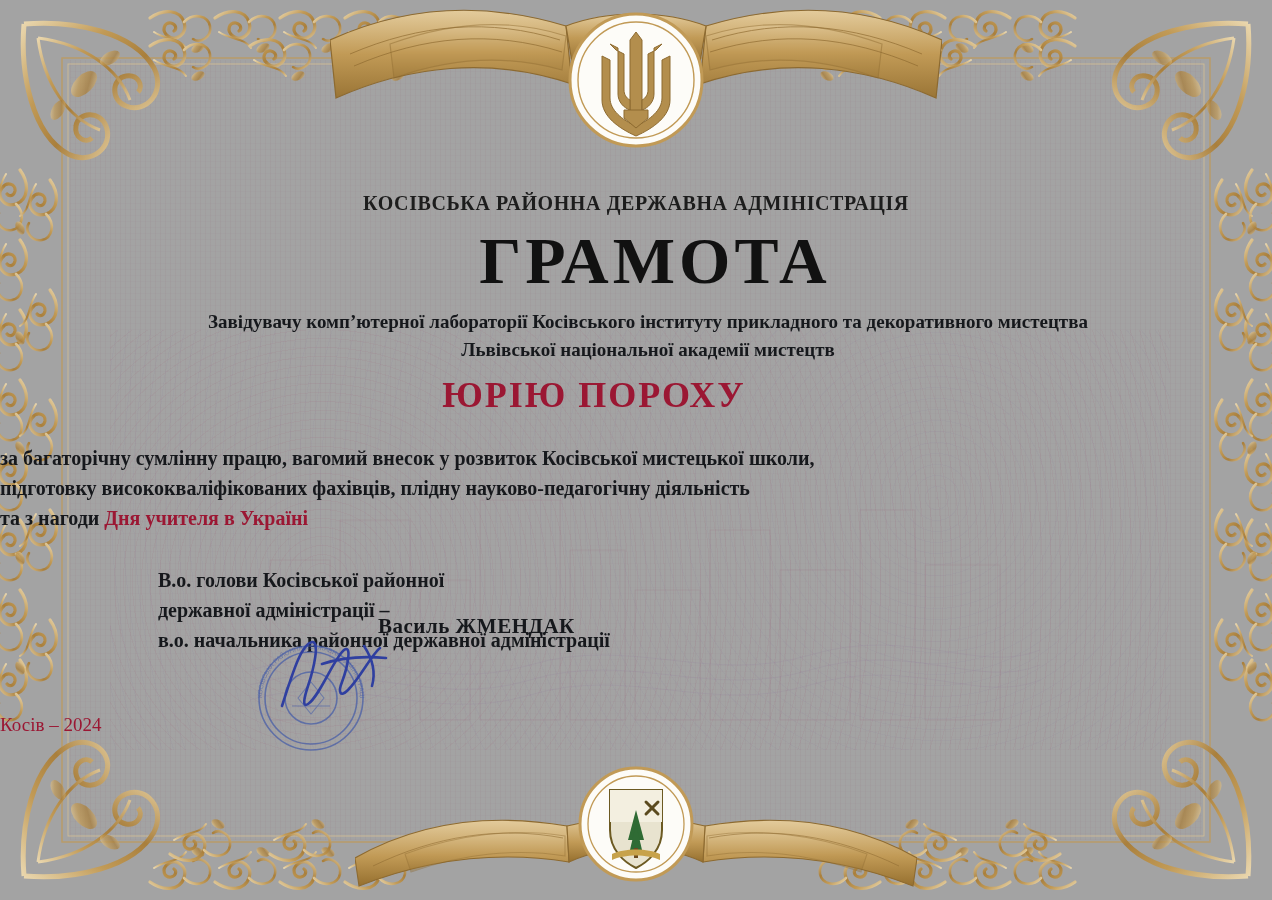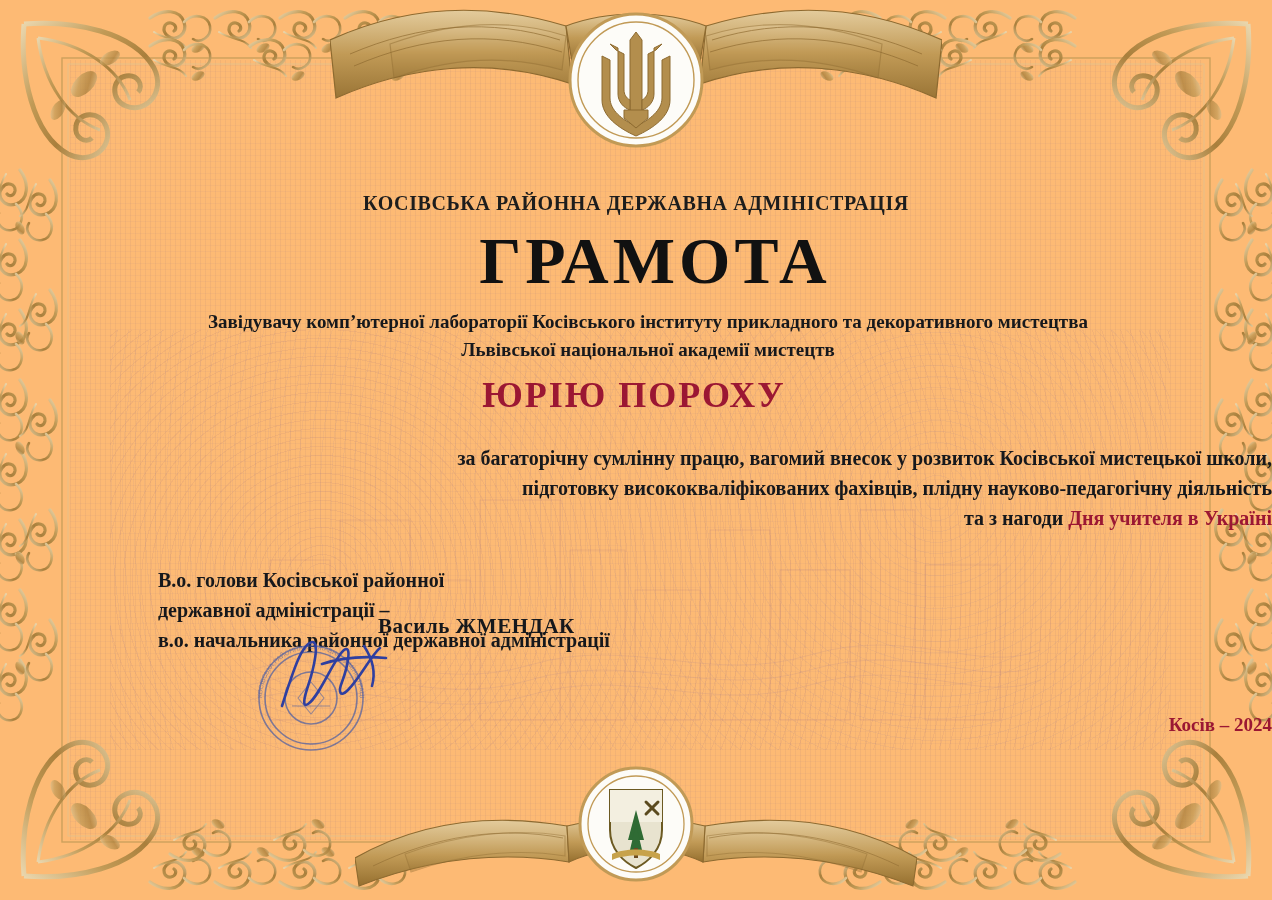--- a/index.html
+++ b/index.html
@@ -11,21 +11,21 @@
     width: 1272px;
     height: 900px;
     overflow: hidden;
     font-family: "Liberation Serif", serif;
   }
 
   .certificate {
     position: relative;
     width: 1272px;
     height: 900px;
-    background: #fdba74;
+    background: #a3a3a3;
     overflow: hidden;
   }
 
   
   .guilloche {
     position: absolute;
     left: 70px;
     top: 60px;
     width: 1132px;
     height: 780px;
@@ -162,29 +162,28 @@
   .recipient {
     position: absolute;
     top: 374px;
     left: 0;
     width: 1188px;
     text-align: center;
     font-size: 36px;
     font-weight: bold;
     letter-spacing: 2px;
     color: #9b1733;
-    padding-left: 40px;
   }
 
   .reason {
     position: absolute;
     top: 443px;
     left: 0;
     width: 1272px;
-    text-align: right;
+    text-align: left;
     font-size: 20px;
     font-weight: bold;
     line-height: 1.5;
     color: #16181c;
   }
   .reason .occasion {
     color: #9b1733;
     margin-top: 44px;
   }
 
@@ -206,23 +205,23 @@
     font-weight: bold;
     letter-spacing: 0.5px;
     color: #16181c;
   }
 
   .place-year {
     position: absolute;
     top: 714px;
     left: 0;
     width: 1272px;
-    text-align: right;
+    text-align: left;
     font-size: 19px;
-    font-weight: bold;
+    font-weight: normal;
     color: #9b1733;
   }
 
   
   .stamp {
     position: absolute;
     left: 246px;
     top: 636px;
     width: 130px;
     height: 120px;

